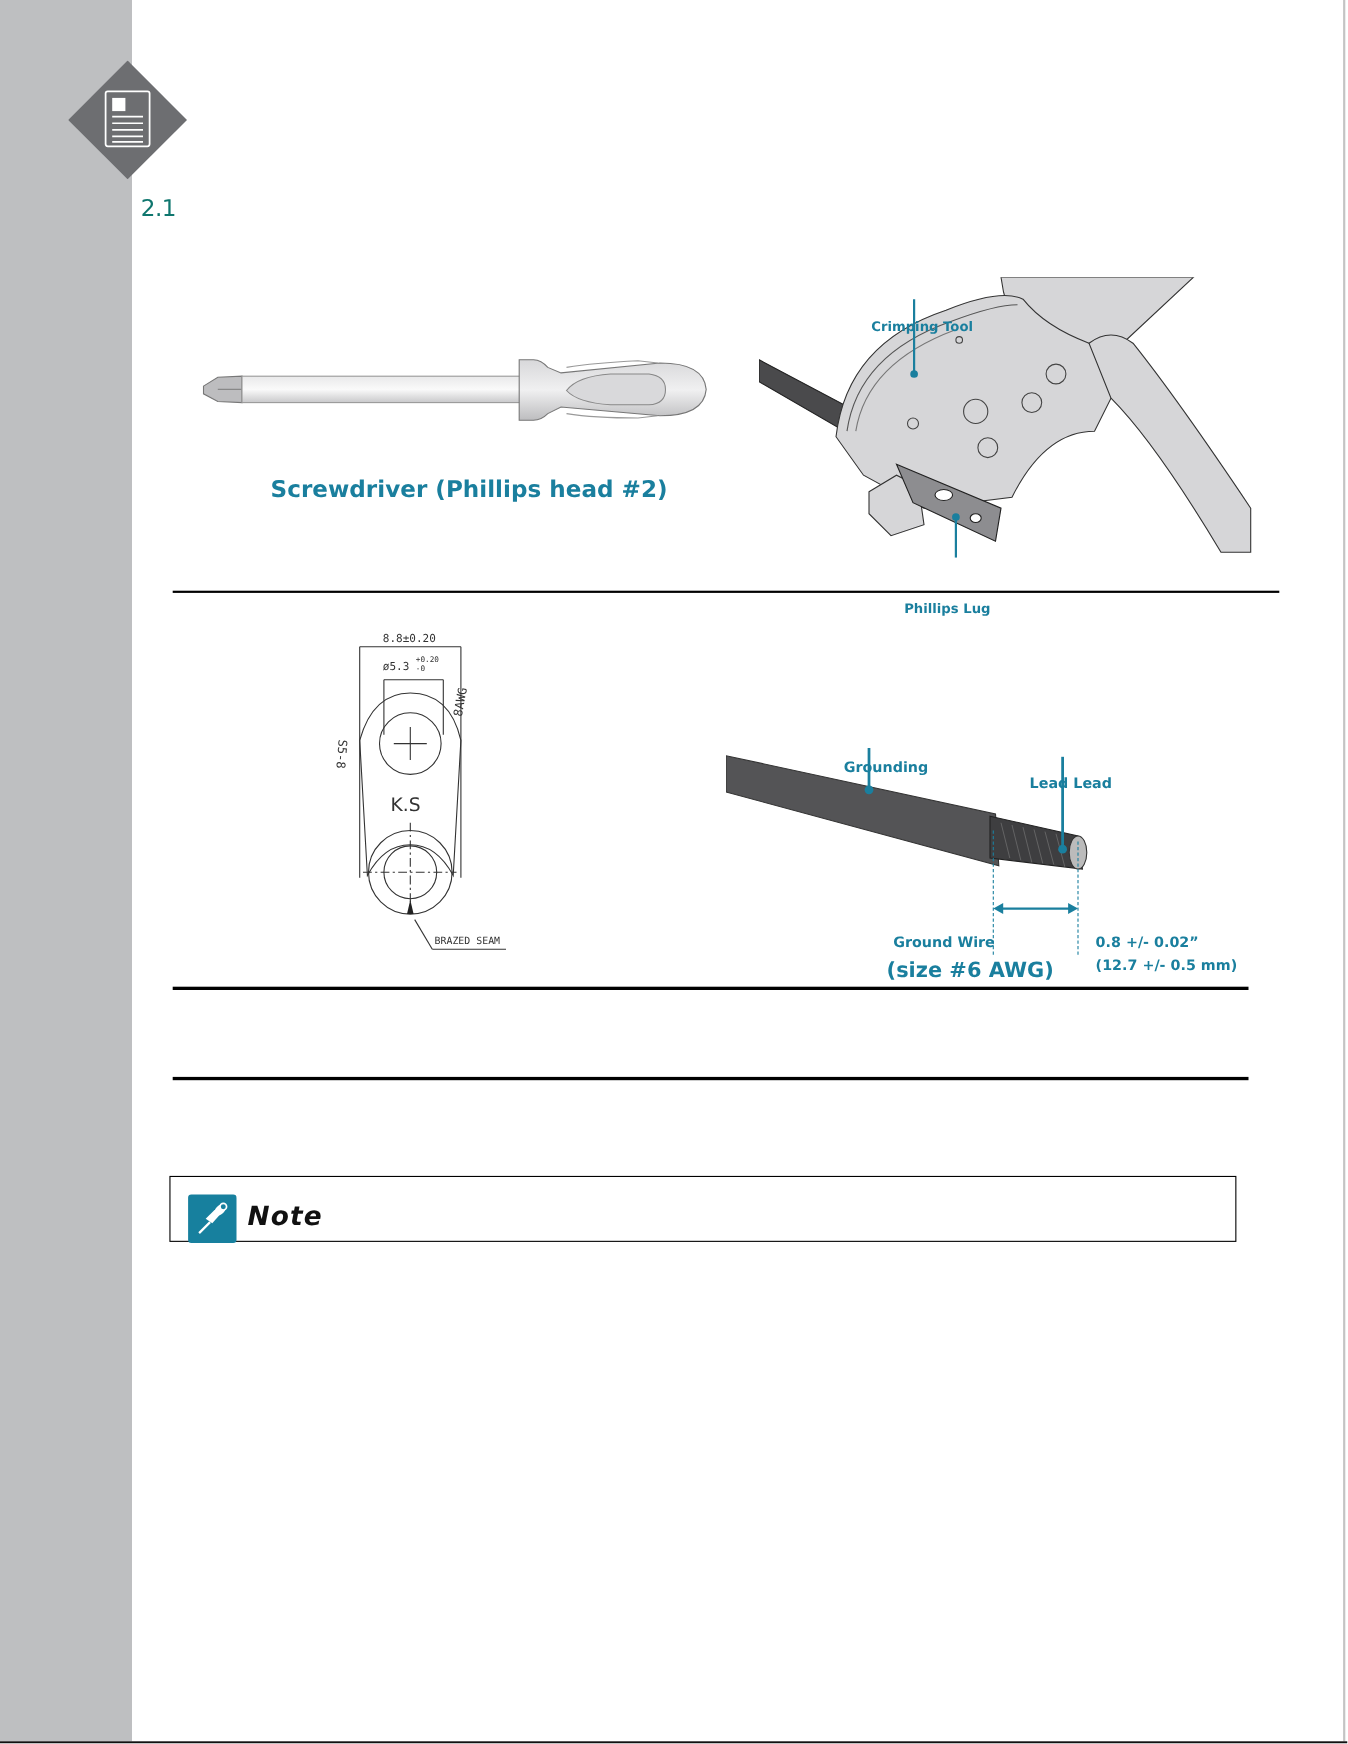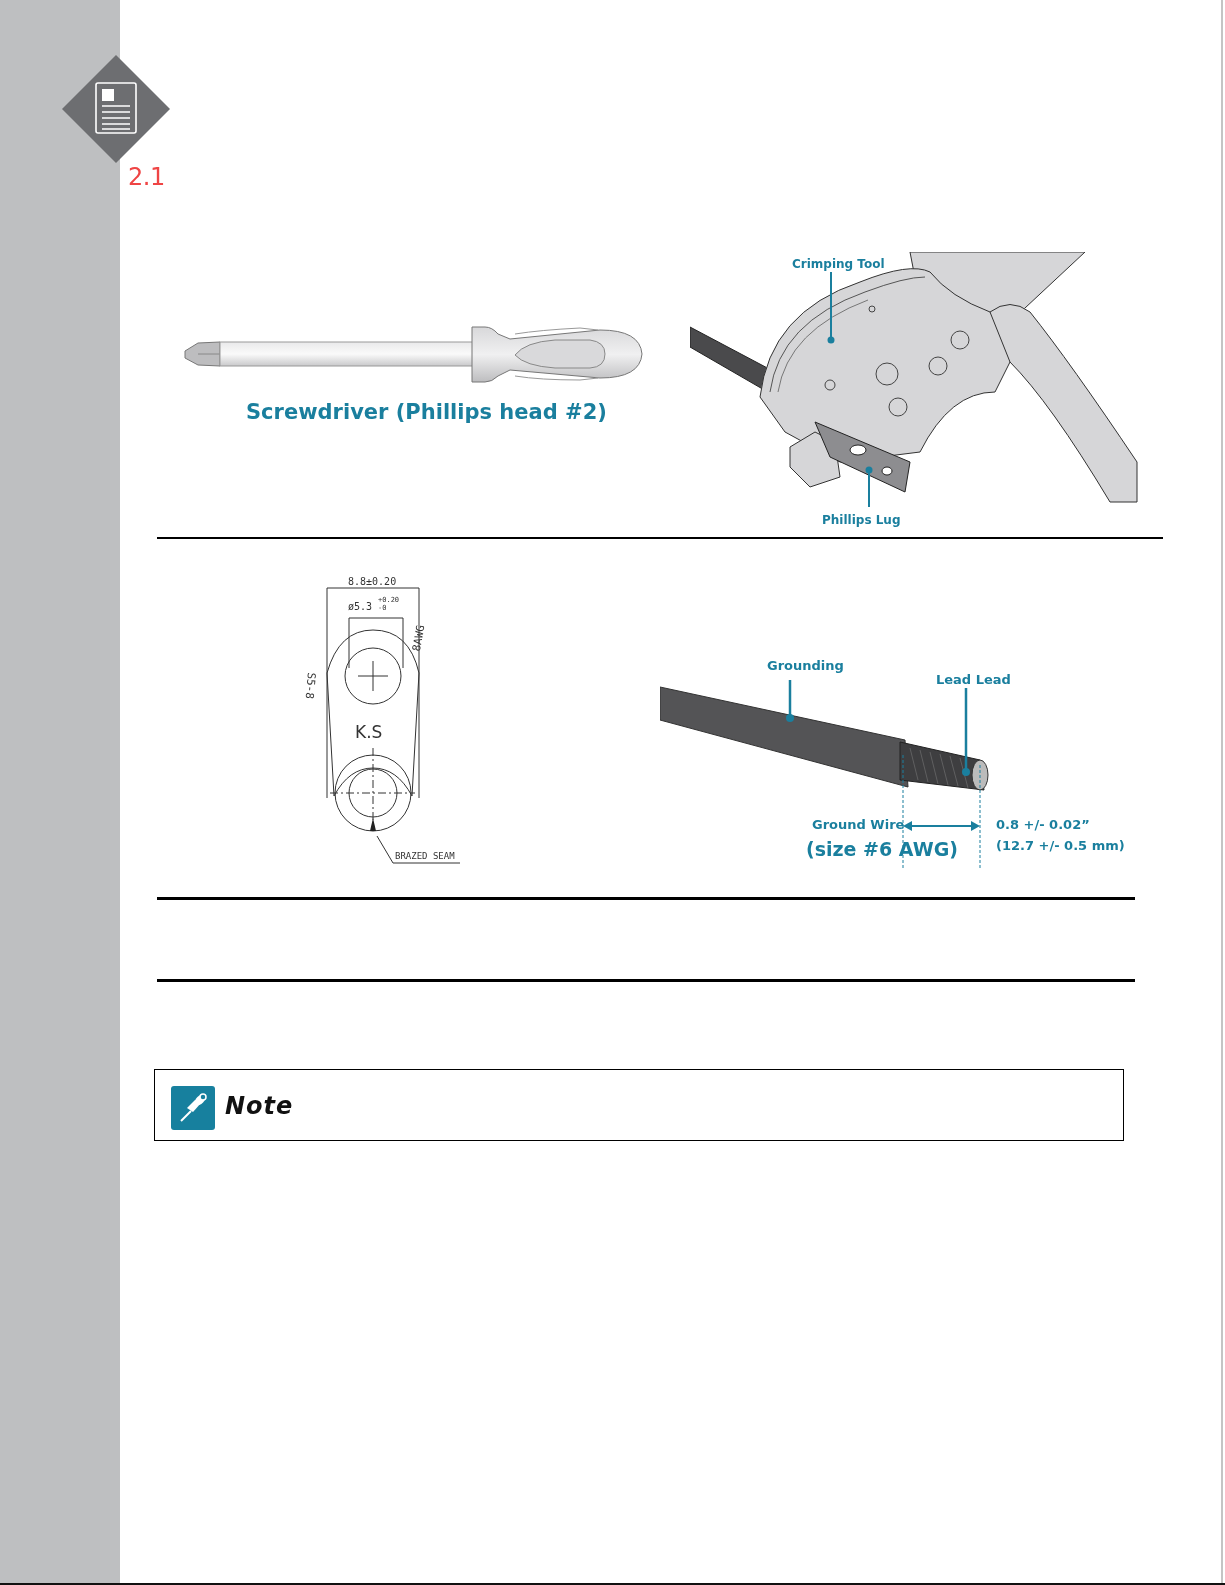--- a/index.html
+++ b/index.html
@@ -2,27 +2,27 @@
 <html><head>
 <meta charset="utf-8">
 <style>
   html, body { margin:0; padding:0; }
   body { width:1225px; height:1585px; position:relative; background:#ffffff; overflow:hidden;
          font-family:"Liberation Sans", sans-serif; }
   .sidebar { position:absolute; left:0; top:0; width:120px; height:1583px; background:#bebfc1; }
   .right-edge { position:absolute; left:1221px; top:0; width:2px; height:1583px; background:#c4c4c4; }
   .bottom-rule { position:absolute; left:0; top:1583px; width:1225px; height:2px; background:#111; }
   .section-icon { position:absolute; left:62px; top:55px; width:108px; height:108px; }
-  .section-num { position:absolute; left:128px; top:163px; font-size:24px; color:#ef4444;
+  .section-num { position:absolute; left:128px; top:177px; font-size:21px; color:#0f766e;
                  font-family:"DejaVu Sans", sans-serif; letter-spacing:-0.5px; }
   .rule { position:absolute; background:#000; }
   .fig { position:absolute; }
   .label { position:absolute; color:#1a7f9e; font-weight:bold; white-space:nowrap;
-           font-family:"DejaVu Sans", sans-serif; }
-  .note-box { position:absolute; left:154px; top:1069px; width:970px; height:72px;
+           font-family:"DejaVu Sans", sans-serif;margin-top:33px; }
+  .note-box { position:absolute; left:154px; top:1069px; width:970px; height:60px;
               border:1.5px solid #000; box-sizing:border-box; }
   .note-icon { position:absolute; left:16px; top:16px; width:44px; height:44px; background:#17809e;
                border-radius:3px; }
   .note-title { position:absolute; left:70px; top:22px; font-size:24px; font-style:italic;
                 font-weight:bold; color:#111; font-family:"DejaVu Sans", sans-serif; letter-spacing:1px; }
   .draw-text { position:absolute; font-family:"DejaVu Sans Mono", monospace; color:#333; white-space:nowrap; }
 </style>
 </head>
 <body>
 

